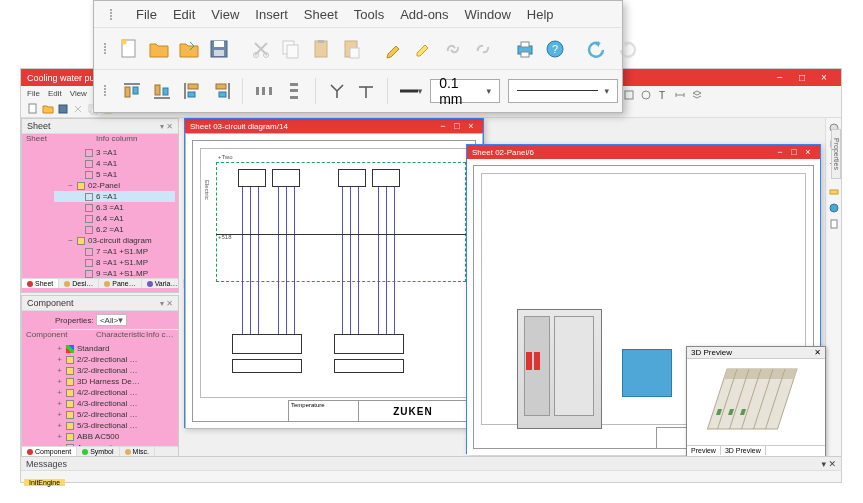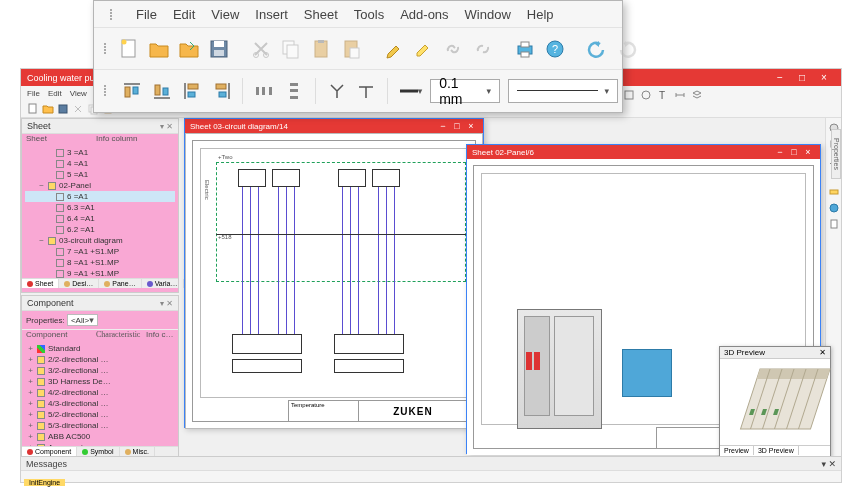--- a/index.html
+++ b/index.html
@@ -29,21 +29,21 @@
 
 
 .left-col { position: absolute; left: 0; top: 49px; width: 158px; height: 360px; }
 .panel { background: #f9a8d4; border: 1px solid #ccc; margin-bottom: 2px; }
 .panel-head {
   background: #eee; font-size: 9px; padding: 2px 5px; display: flex;
   align-items: center; border-bottom: 1px solid #ddd; color: #333;
 }
 .panel-head .sp { flex: 1; }
 .panel-head .dk { font-size: 8px; color: #888; margin-left: 4px; }
-.panel-body { font-size: 8px; color: #333; padding: 2px 3px; overflow: hidden; }
+.panel-body { font-size: 8px; color: #333; padding: 2px 3px; overflow: hidden; margin-left: 29px; }
 .tree-row { display: flex; align-items: center; gap: 3px; padding: 0 0 0 2px; line-height: 11px; white-space: nowrap; }
 .tree-row .ind { display: inline-block; }
 .tree-row .box { width: 8px; height: 8px; border: 1px solid #888; display: inline-block; }
 .tree-row .yb { background: #ffd966; }
 .tree-row .tg { width: 7px; text-align: center; color: #666; font-size: 8px; }
 .panel-cols { display: flex; font-size: 8px; color: #555; padding: 0 4px 2px; }
 .panel-cols span:first-child { flex: 0 0 70px; }
 .strip { display: flex; background: #eee; font-size: 7px; border-top: 1px solid #ddd; }
 .strip .tab { padding: 1px 5px; border-right: 1px solid #ddd; display: flex; align-items: center; gap: 2px; }
 .strip .tab.active { background: #fff; }
@@ -319,21 +319,21 @@
         </div>
         <div class="panel-body" style="border-bottom:1px solid #eee; padding:3px 4px;">
           <span>Properties:</span>
           <span class="combo">
               <span>&lt;All&gt;</span> 
               <span class="dd">▾</span>
             </span>
         </div>
         <div class="panel-cols">
           <span>Component</span>
-          <span style="flex:0 0 50px;font-family:Liberation Serif, serif;">Characteristic</span>
+          <span style="flex:0 0 50px;">Characteristic</span>
           <span>Info c…</span>
         </div>
         <div class="panel-body" id="comp-rows" style="height:105px; overflow:hidden;">
             <div class="tree-row">
               <span class="tg">+</span>
               <span style="width:8px;height:8px;display:inline-block;background:linear-gradient(45deg,#f33 33%,#3c3 33% 66%,#36f 66%);"></span>
               <span>Standard</span>
             </div>
             <div class="tree-row">
               <span class="tg">+</span>
@@ -455,21 +455,21 @@
           <div style="position:absolute; left:36px; top:6px; width:40px; height:100px; background:#e5e5e5; border:1px solid #999;"></div>
           <div style="position:absolute; left:8px; top:42px; width:6px; height:18px; background:#d33;"></div>
           <div style="position:absolute; left:16px; top:42px; width:6px; height:18px; background:#d33;"></div>
         </div>
         <div class="bluebox" style="left:155px; top:190px; width:50px; height:48px;"></div>
 
         <div style="position:absolute; right:14px; bottom:6px; width:150px; height:22px; border:1px solid #999; background:#fff; display:flex; align-items:center; justify-content:flex-end; padding-right:6px; font-weight:bold; font-size:10px; letter-spacing:1px;">ZUKEN</div>
       </div>
     </div>
 
-    <div class="preview" style="left:698px; top:277px; width:112px; height:112px;">
+    <div class="preview" style="left:665px; top:277px; width:140px; height:112px;">
       <div class="preview-head">
         <span>3D Preview</span>
         <span style="flex:1"></span>
         <span>✕</span>
       </div>
       <div class="preview-body" style="height:86px;">
         <svg viewBox="0 0 140 86" width="140" height="86">
           <g transform="translate(40,10) skewX(-18)">
             <rect x="0" y="0" width="70" height="60" fill="#e8e3d8" stroke="#b0a88f"></rect>
             <rect x="0" y="0" width="70" height="10" fill="#cfc7b2"></rect>

